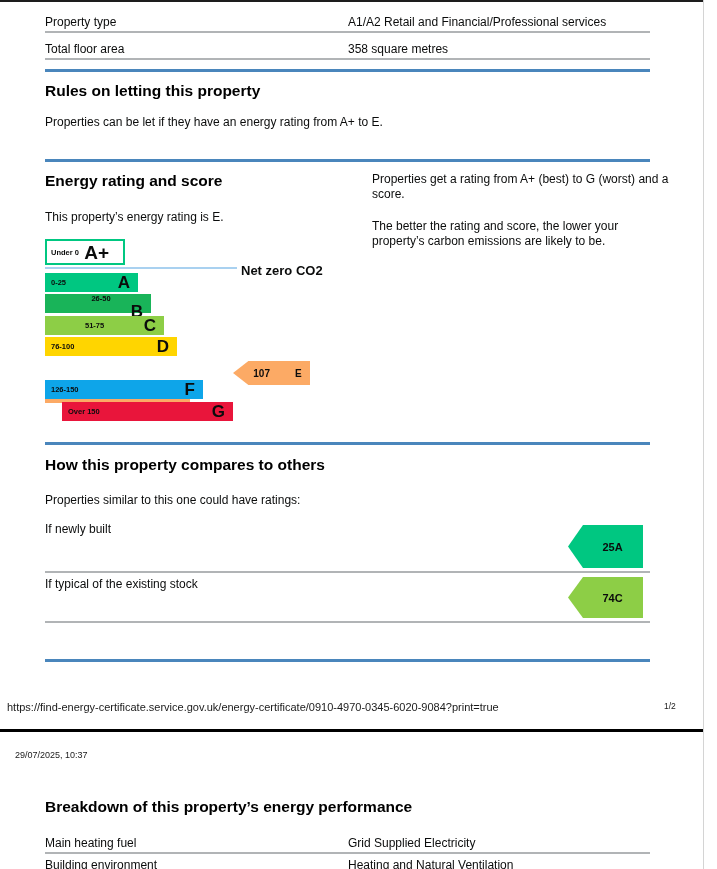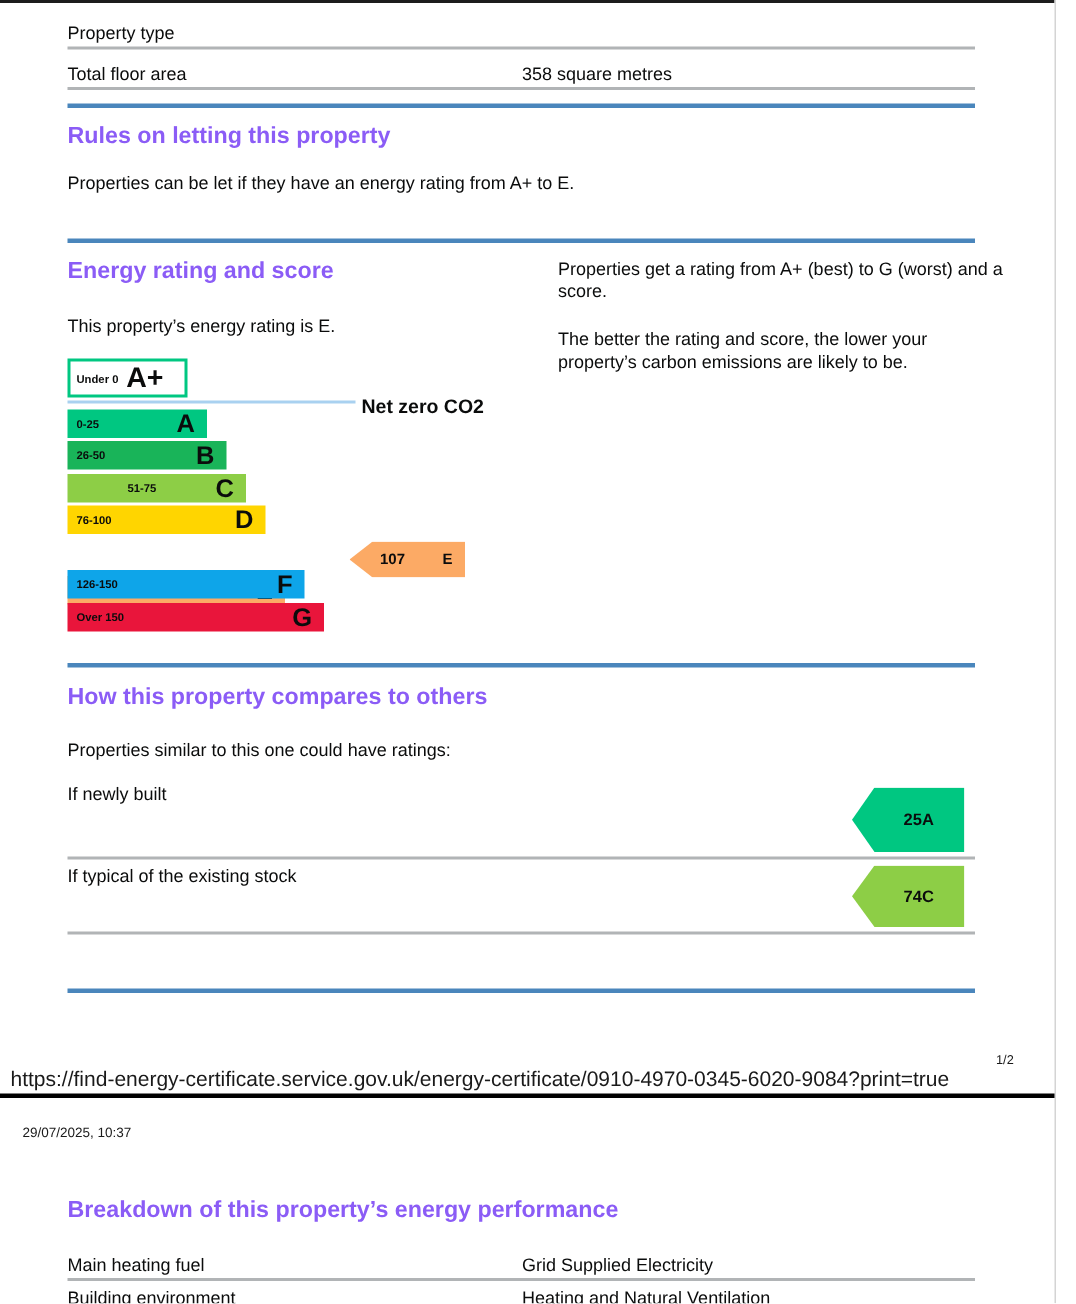--- a/index.html
+++ b/index.html
@@ -3,21 +3,21 @@
 <meta charset="utf-8">
 <style>
   * { margin:0; padding:0; box-sizing:border-box; }
   html,body { background:#fff; }
   body { font-family:"Liberation Sans","DejaVu Sans",sans-serif; color:#0b0c0c; }
   .page { position:relative; width:717px; height:869px; background:#fff; overflow:hidden; }
 
   .abs { position:absolute; }
   .lbl { font-size:12px; color:#0b0c0c; }
   .val { font-size:12px; color:#0b0c0c; }
-  .h2  { font-size:15.5px; font-weight:bold; color:#8b5cf6; }
+  .h2  { font-size:15.5px; font-weight:bold; color:#000000; }
   .body-text { font-size:12px; color:#0b0c0c; line-height:15px; }
 
   .rule-gray { height:2px; background:#b1b4b6; }
   .rule-blue { height:3px; background:#4a86bc; }
   .rule-black-top { height:2px; background:#1d1d1d; }
   .page-break { height:3px; background:#000; }
   .edge-line { width:1px; background:#d4d4d4; }
 
   
   .aplus-box { left:45px; top:239px; width:80px; height:26px; border:2px solid; background:#fff;
@@ -28,34 +28,35 @@
   .band-letter { font-size:17px; font-weight:bold; line-height:1; margin-left:auto; margin-right:8px; }
   .netzero-line { left:45px; top:267px; width:192px; height:2px; background:#a9d1f0; }
   .netzero-label { left:241px; top:263px; font-size:13px; font-weight:bold; white-space:nowrap; }
 
   .pointer-tag { display:flex; align-items:center; justify-content:center;
                  clip-path:polygon(0 50%, 20% 0, 100% 0, 100% 100%, 20% 100%);
                  font-weight:bold; }
   .marker-tag { left:233px; top:361px; width:77px; height:24px; font-size:10px; gap:25px; padding-left:12px; }
   .compare-tag { width:75px; font-size:11px; padding-left:14px; }
 
-  .footer-url { left:7px; top:701px; font-size:14px; color:#1a1a1a;margin-top:10px; }
+  .footer-url { left:7px; top:701px; font-size:11px; color:#1a1a1a; }
   .footer-page { left:664px; top:701px; font-size:8.5px; color:#1a1a1a; }
   .p2-datetime { left:15px; top:750px; font-size:9px; color:#1a1a1a; }
   .p2-title { left:79px; top:750px; width:638px; text-align:center; font-size:9px; color:#1a1a1a; }
 </style>
 </head>
 <body>
 
 <div class="page">
 
   <div class="abs rule-black-top" style="left:0;top:0;width:703px"></div>
   <div class="abs edge-line" style="left:703px;top:0;height:869px"></div>
 
   <div class="abs lbl" style="left:45px;top:15px">Property type</div>
+  <div class="abs val" style="left:348px;top:15px">A1/A2 Retail and Financial/Professional services</div>
   <div class="abs rule-gray" style="left:45px;top:31px;width:605px"></div>
 
   <div class="abs lbl" style="left:45px;top:42px">Total floor area</div>
   <div class="abs val" style="left:348px;top:42px">358 square metres</div>
   <div class="abs rule-gray" style="left:45px;top:58px;width:605px"></div>
 
   <div class="abs rule-blue" style="left: 45px; top: 69px; width: 605px; background-color: rgb(74, 134, 188);"></div>
 
   <div class="abs h2" style="left:45px;top:82px">Rules on letting this property</div>
   <div class="abs body-text" style="left:45px;top:115px">Properties can be let if they have an energy rating from A+ to E.</div>
@@ -71,41 +72,41 @@
     <span class="band-range">Under 0</span>
     <span class="aplus-letter">A+</span>
   </div>
   <div class="abs netzero-line" style="background-color: rgb(169, 209, 240);"></div>
   <div class="abs netzero-label">Net zero CO2</div>
 
   <div class="abs band" style="top: 273px; width: 93px; background-color: rgb(0, 199, 129);">
     <span class="band-range">0-25</span>
     <span class="band-letter">A</span>
   </div>
-  <div class="abs band" style="top: 294px; width: 106px; background-color: rgb(25, 180, 89);">
+  <div class="abs band" style="top: 294px; width: 106px; background-color: rgb(25, 180, 89); flex-direction: column;">
     <span class="band-range">26-50</span>
     <span class="band-letter">B</span>
   </div>
   <div class="abs band" style="top: 316px; width: 119px; background-color: rgb(141, 206, 70); padding-left: 40px;">
     <span class="band-range">51-75</span>
     <span class="band-letter">C</span>
   </div>
   <div class="abs band" style="top: 337px; width: 132px; background-color: rgb(255, 213, 0);">
     <span class="band-range">76-100</span>
     <span class="band-letter">D</span>
   </div>
   <div class="abs band" style="top: 359px; width: 145px; background-color: rgb(252, 170, 101); margin-top: 25px;">
     <span class="band-range">101-125</span>
     <span class="band-letter">E</span>
   </div>
   <div class="abs band" style="top: 380px; width: 158px; background-color: #0ea5e9;">
     <span class="band-range">126-150</span>
     <span class="band-letter">F</span>
   </div>
-  <div class="abs band" style="top: 402px; width: 171px; background-color: rgb(233, 21, 59);">
+  <div class="abs band" style="top: 402px; width: 171px; background-color: rgb(233, 21, 59); margin-left: 17px;">
     <span class="band-range">Over 150</span>
     <span class="band-letter">G</span>
   </div>
 
   <div class="abs pointer-tag marker-tag" style="background-color: rgb(252, 170, 101);">
     <span>107</span>
     <span>E</span>
   </div>
 
   <div class="abs rule-blue" style="left: 45px; top: 442px; width: 605px; background-color: rgb(74, 134, 188);"></div>

